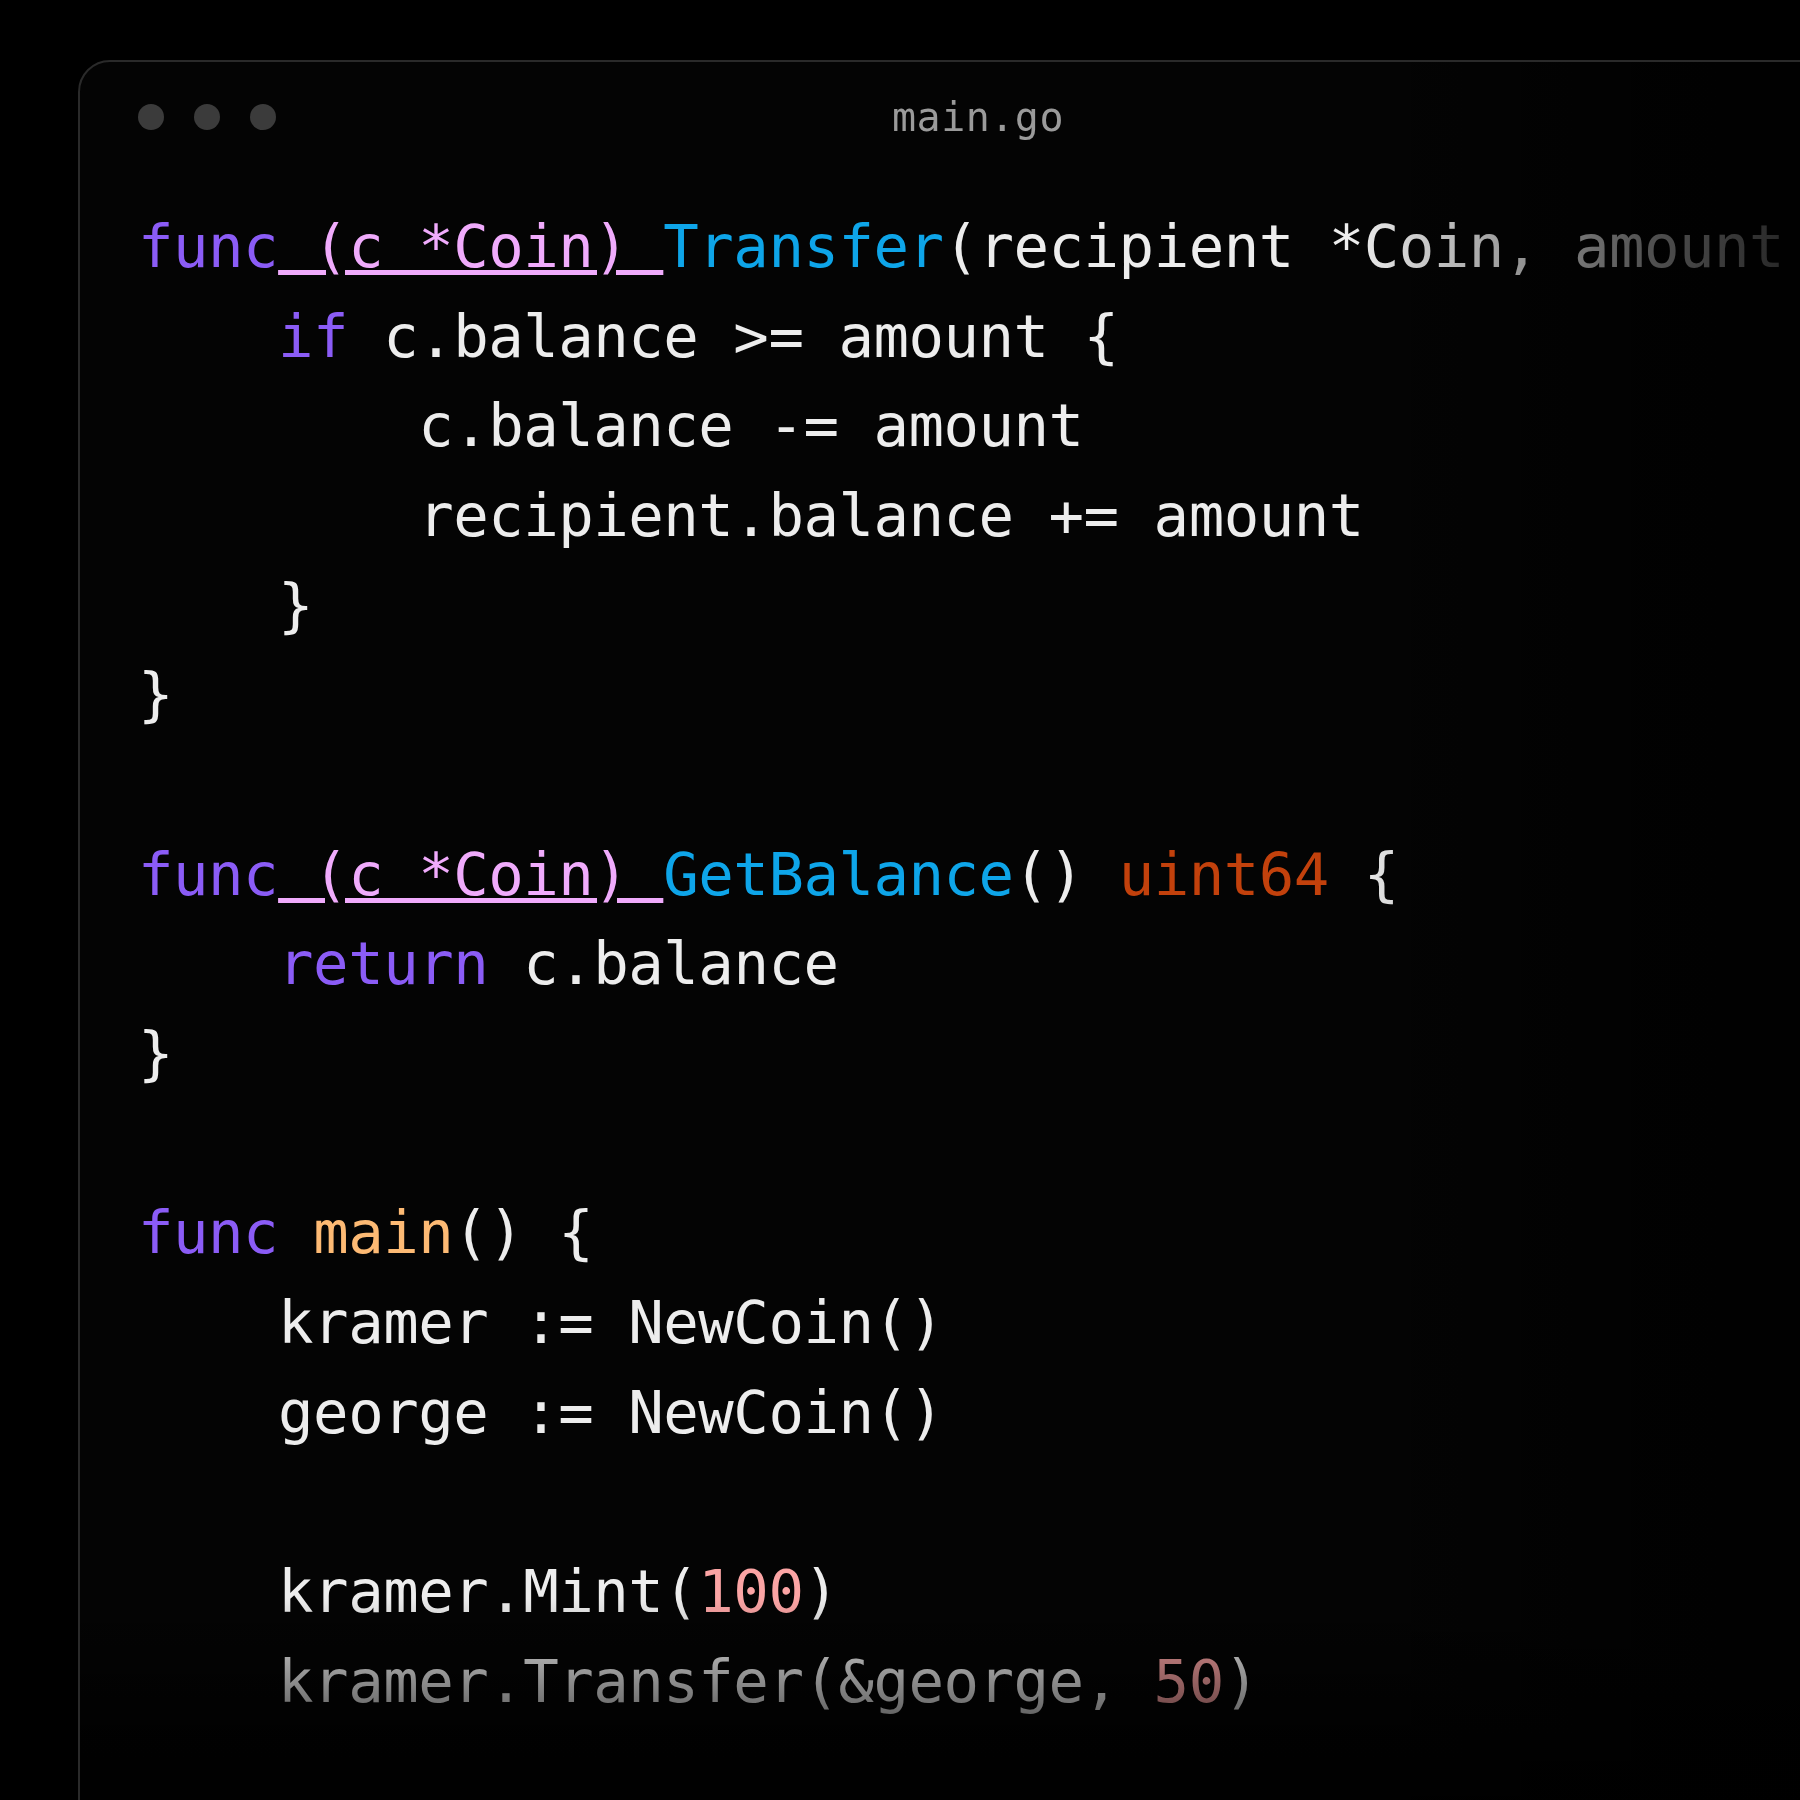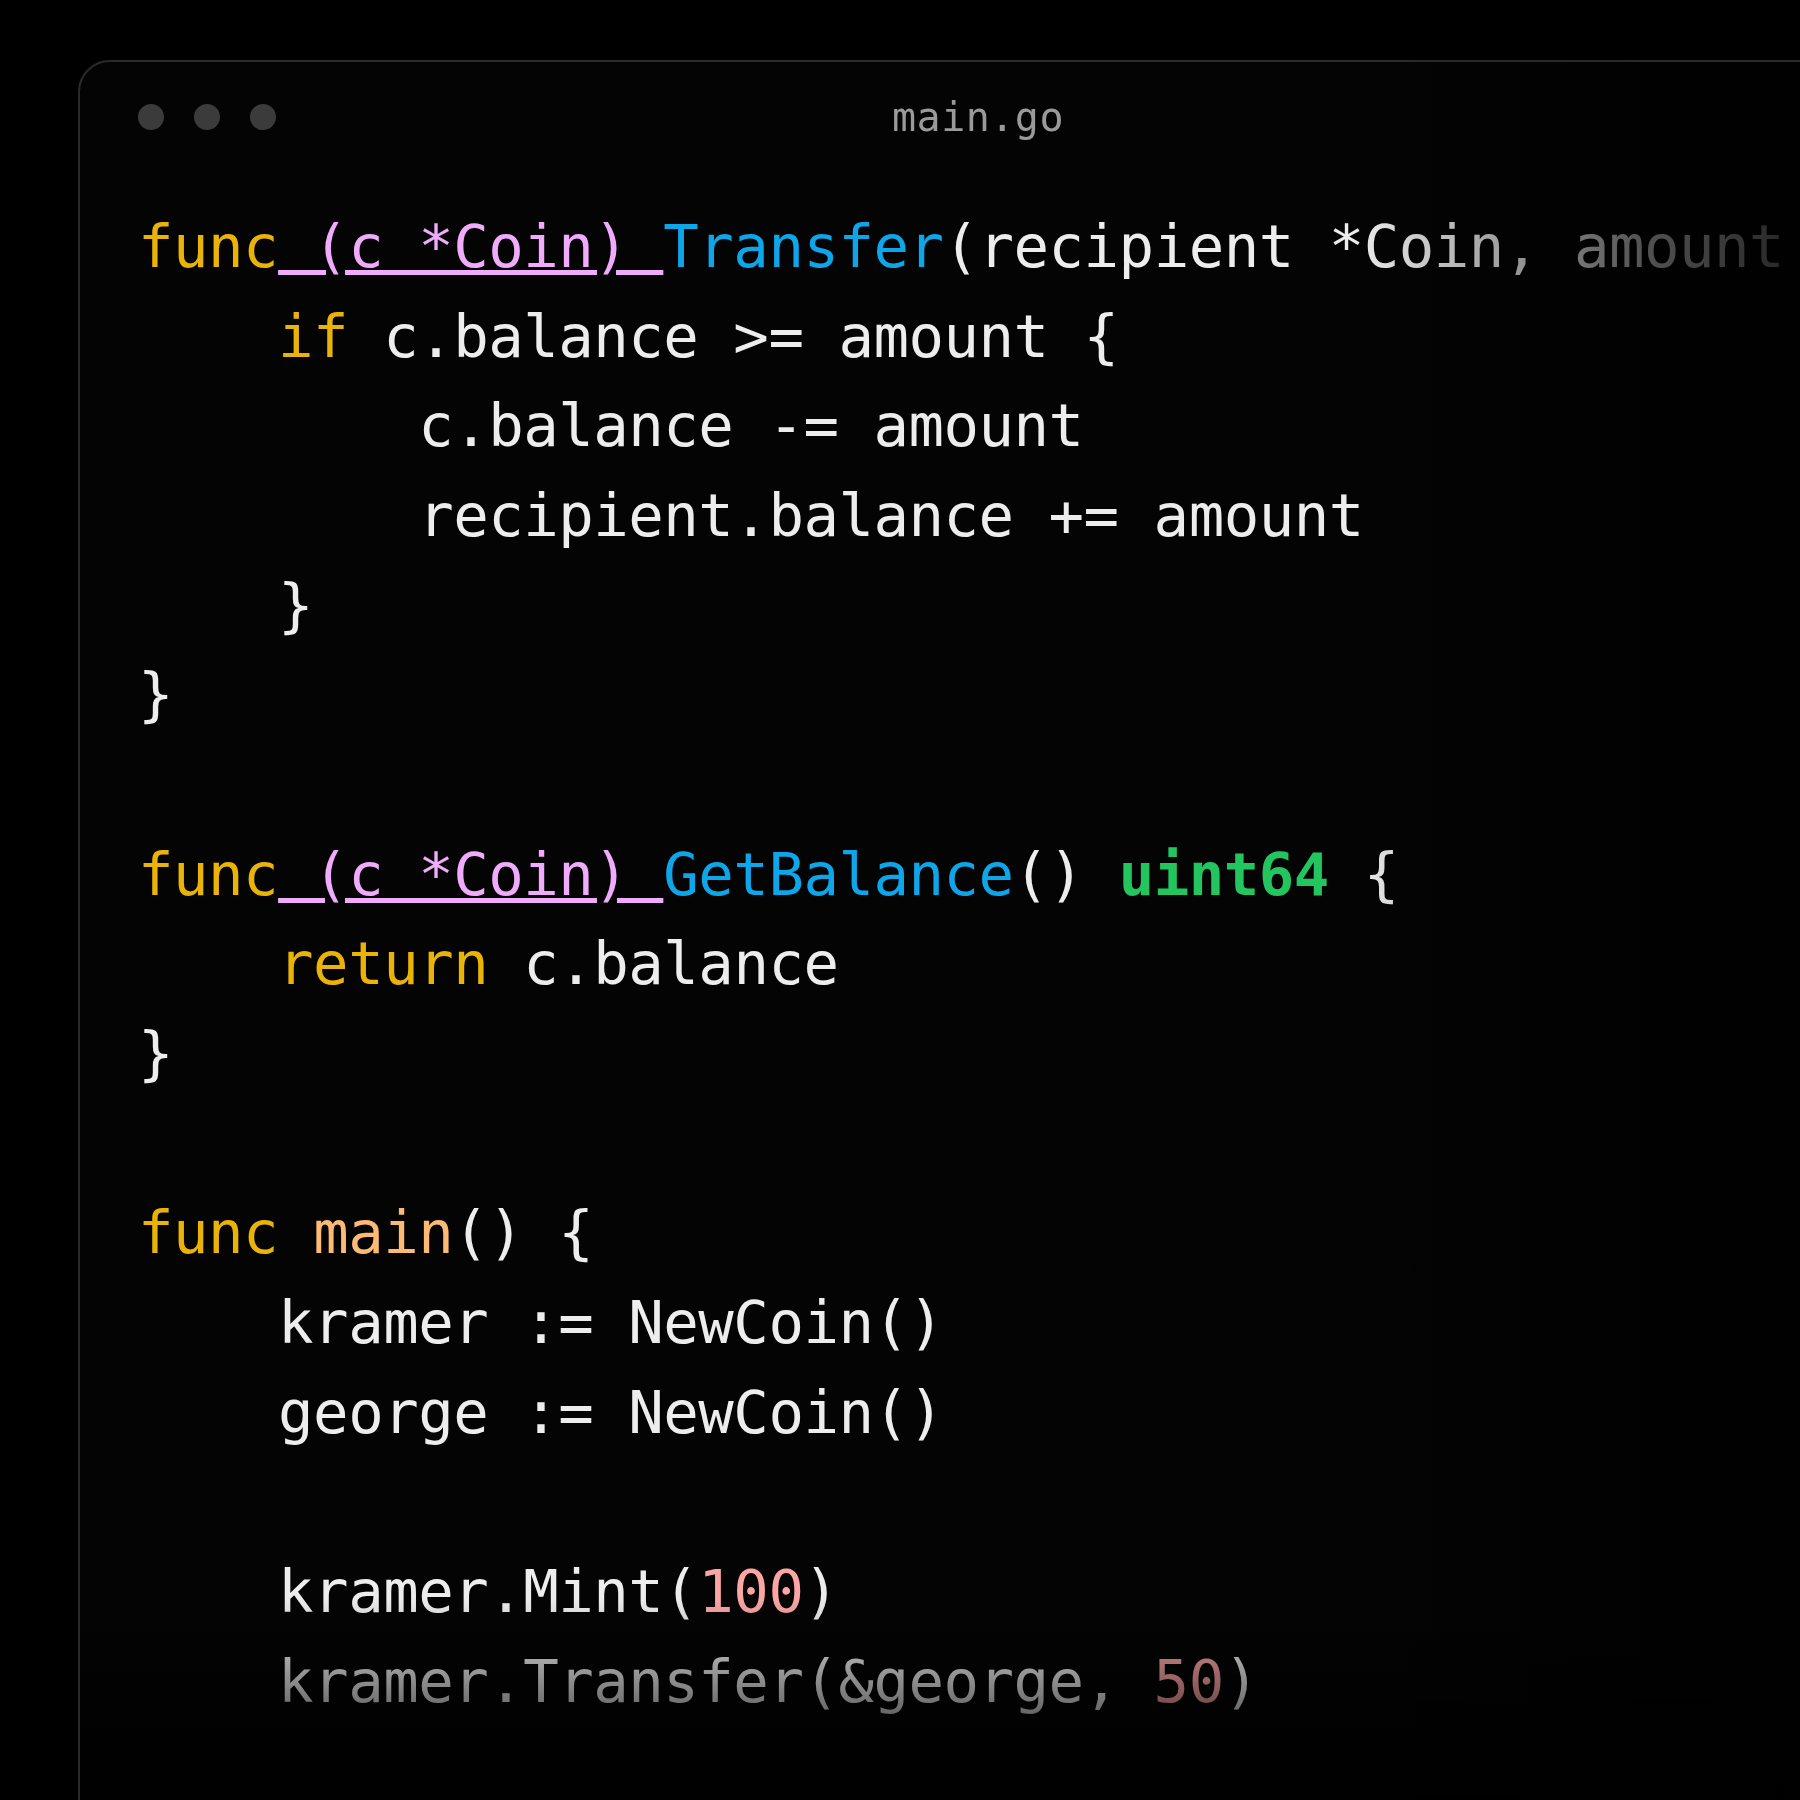--- a/index.html
+++ b/index.html
@@ -49,23 +49,23 @@
   .code-area {
     padding: 30px 58px 0 58px;
     font-family: ui-monospace, "SF Mono", Menlo, Consolas, monospace;
     font-size: 59px;
     line-height: 1.52;
     color: #ededed;
     white-space: pre;
     letter-spacing: -0.5px;
     position: relative;
   }
-  .tok-kw   { color: #eab308; }      
+  .tok-kw   { color: #8b5cf6; }      
   .tok-recv { color: #f0abfc; text-decoration: underline; }      
-  .tok-type { color: #22c55e; font-weight: bold; }      
+  .tok-type { color: #c2410c; }      
   .tok-fn   { color: #0ea5e9; }
   .tok-fn-main { color: #fdba74; }   
   .tok-num  { color: #fca5a5; margin-top: 22px; }      
   .right-fade {
     position: absolute;
     top: 0; right: 0; bottom: 0;
     width: 520px;
     pointer-events: none;
     background: linear-gradient(to right, rgba(0,0,0,0) 0%, rgba(0,0,0,0.65) 55%, rgba(0,0,0,0.95) 100%);
   }

